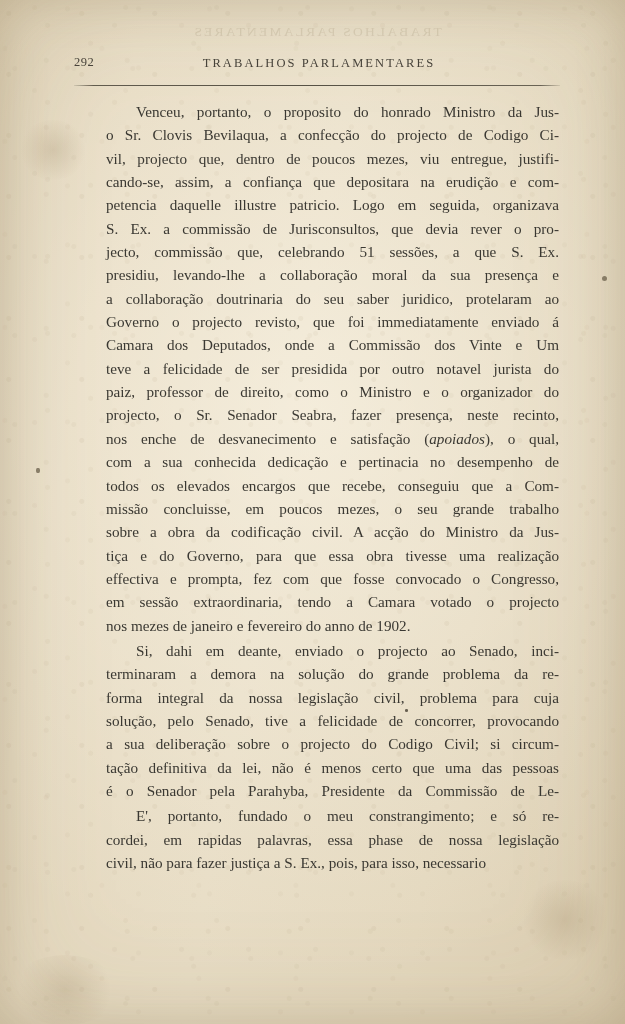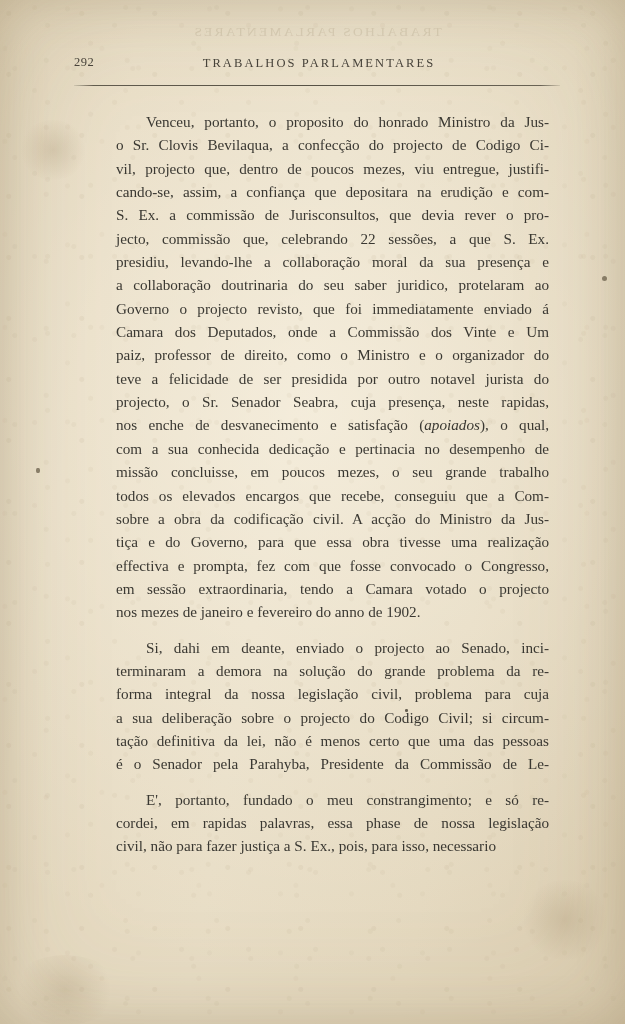--- a/index.html
+++ b/index.html
@@ -113,21 +113,21 @@
     top: 98px;
     width: 487px;
     font-size: 15.2px;
     line-height: 23.35px;
     text-align: justify;
     text-justify: inter-word;
     color: #3a3832;
     text-rendering: optimizeLegibility;
   }
   .body-text p {
-    margin: 12px;
+    margin: 2px;
     text-indent: 30px;
     
     white-space: normal;
   }
   .body-text p .ln {
     display: block;
     text-align: justify;
   }
   
   .body-text p .ln.last {
@@ -178,43 +178,45 @@
     </header>
 
     <div class="head-rule"></div>
 
     <div class="body-text">
       <p id="p1">
           <span class="ln"><span class="indent"></span>Venceu, portanto, o proposito do honrado Ministro da Jus-</span>
           <span class="ln">o Sr. Clovis Bevilaqua, a confecção do projecto de Codigo Ci-</span>
           <span class="ln">vil, projecto que, dentro de poucos mezes, viu entregue, justifi-</span>
           <span class="ln">cando-se, assim, a confiança que depositara na erudição e com-</span>
+          <span class="ln">petencia daquelle illustre patricio. Logo em seguida, organizava</span>
           <span class="ln">S. Ex. a commissão de Jurisconsultos, que devia rever o pro-</span>
-          <span class="ln">jecto, commissão que, celebrando 22 sessões, a que S. Ex.</span>
+          <span class="ln">jecto, commissão que, celebrando 51 sessões, a que S. Ex.</span>
           <span class="ln">presidiu, levando-lhe a collaboração moral da sua presença e</span>
           <span class="ln">a collaboração doutrinaria do seu saber juridico, protelaram ao</span>
           <span class="ln">Governo o projecto revisto, que foi immediatamente enviado á</span>
           <span class="ln">Camara dos Deputados, onde a Commissão dos Vinte e Um</span>
+          <span class="ln">teve a felicidade de ser presidida por outro notavel jurista do</span>
           <span class="ln">paiz, professor de direito, como o Ministro e o organizador do</span>
-          <span class="ln">teve a felicidade de ser presidida por outro notavel jurista do</span>
-          <span class="ln">projecto, o Sr. Senador Seabra, cuja presença, neste rapidas,</span>
+          <span class="ln">projecto, o Sr. Senador Seabra, fazer presença, neste recinto,</span>
           <span class="ln">nos enche de desvanecimento e satisfação (<em>apoiados</em>), o qual,</span>
           <span class="ln">com a sua conhecida dedicação e pertinacia no desempenho de</span>
+          <span class="ln">todos os elevados encargos que recebe, conseguiu que a Com-</span>
           <span class="ln">missão concluisse, em poucos mezes, o seu grande trabalho</span>
-          <span class="ln">todos os elevados encargos que recebe, conseguiu que a Com-</span>
           <span class="ln">sobre a obra da codificação civil. A acção do Ministro da Jus-</span>
           <span class="ln">tiça e do Governo, para que essa obra tivesse uma realização</span>
           <span class="ln">effectiva e prompta, fez com que fosse convocado o Congresso,</span>
           <span class="ln">em sessão extraordinaria, tendo a Camara votado o projecto</span>
           <span class="ln last">nos mezes de janeiro e fevereiro do anno de 1902.</span>
         </p>
       <p id="p2">
           <span class="ln"><span class="indent"></span>Si, dahi em deante, enviado o projecto ao Senado, inci-</span>
           <span class="ln">terminaram a demora na solução do grande problema da re-</span>
           <span class="ln">forma integral da nossa legislação civil, problema para cuja</span>
+          <span class="ln">solução, pelo Senado, tive a felicidade de concorrer, provocando</span>
           <span class="ln">a sua deliberação sobre o projecto do Codigo Civil; si circum-</span>
           <span class="ln">tação definitiva da lei, não é menos certo que uma das pessoas</span>
           <span class="ln">é o Senador pela Parahyba, Presidente da Commissão de Le-</span>
         </p>
       <p id="p3">
           <span class="ln"><span class="indent"></span>E', portanto, fundado o meu constrangimento; e só re-</span>
           <span class="ln">cordei, em rapidas palavras, essa phase de nossa legislação</span>
           <span class="ln last">civil, não para fazer justiça a S. Ex., pois, para isso, necessario</span>
         </p>
     </div>

